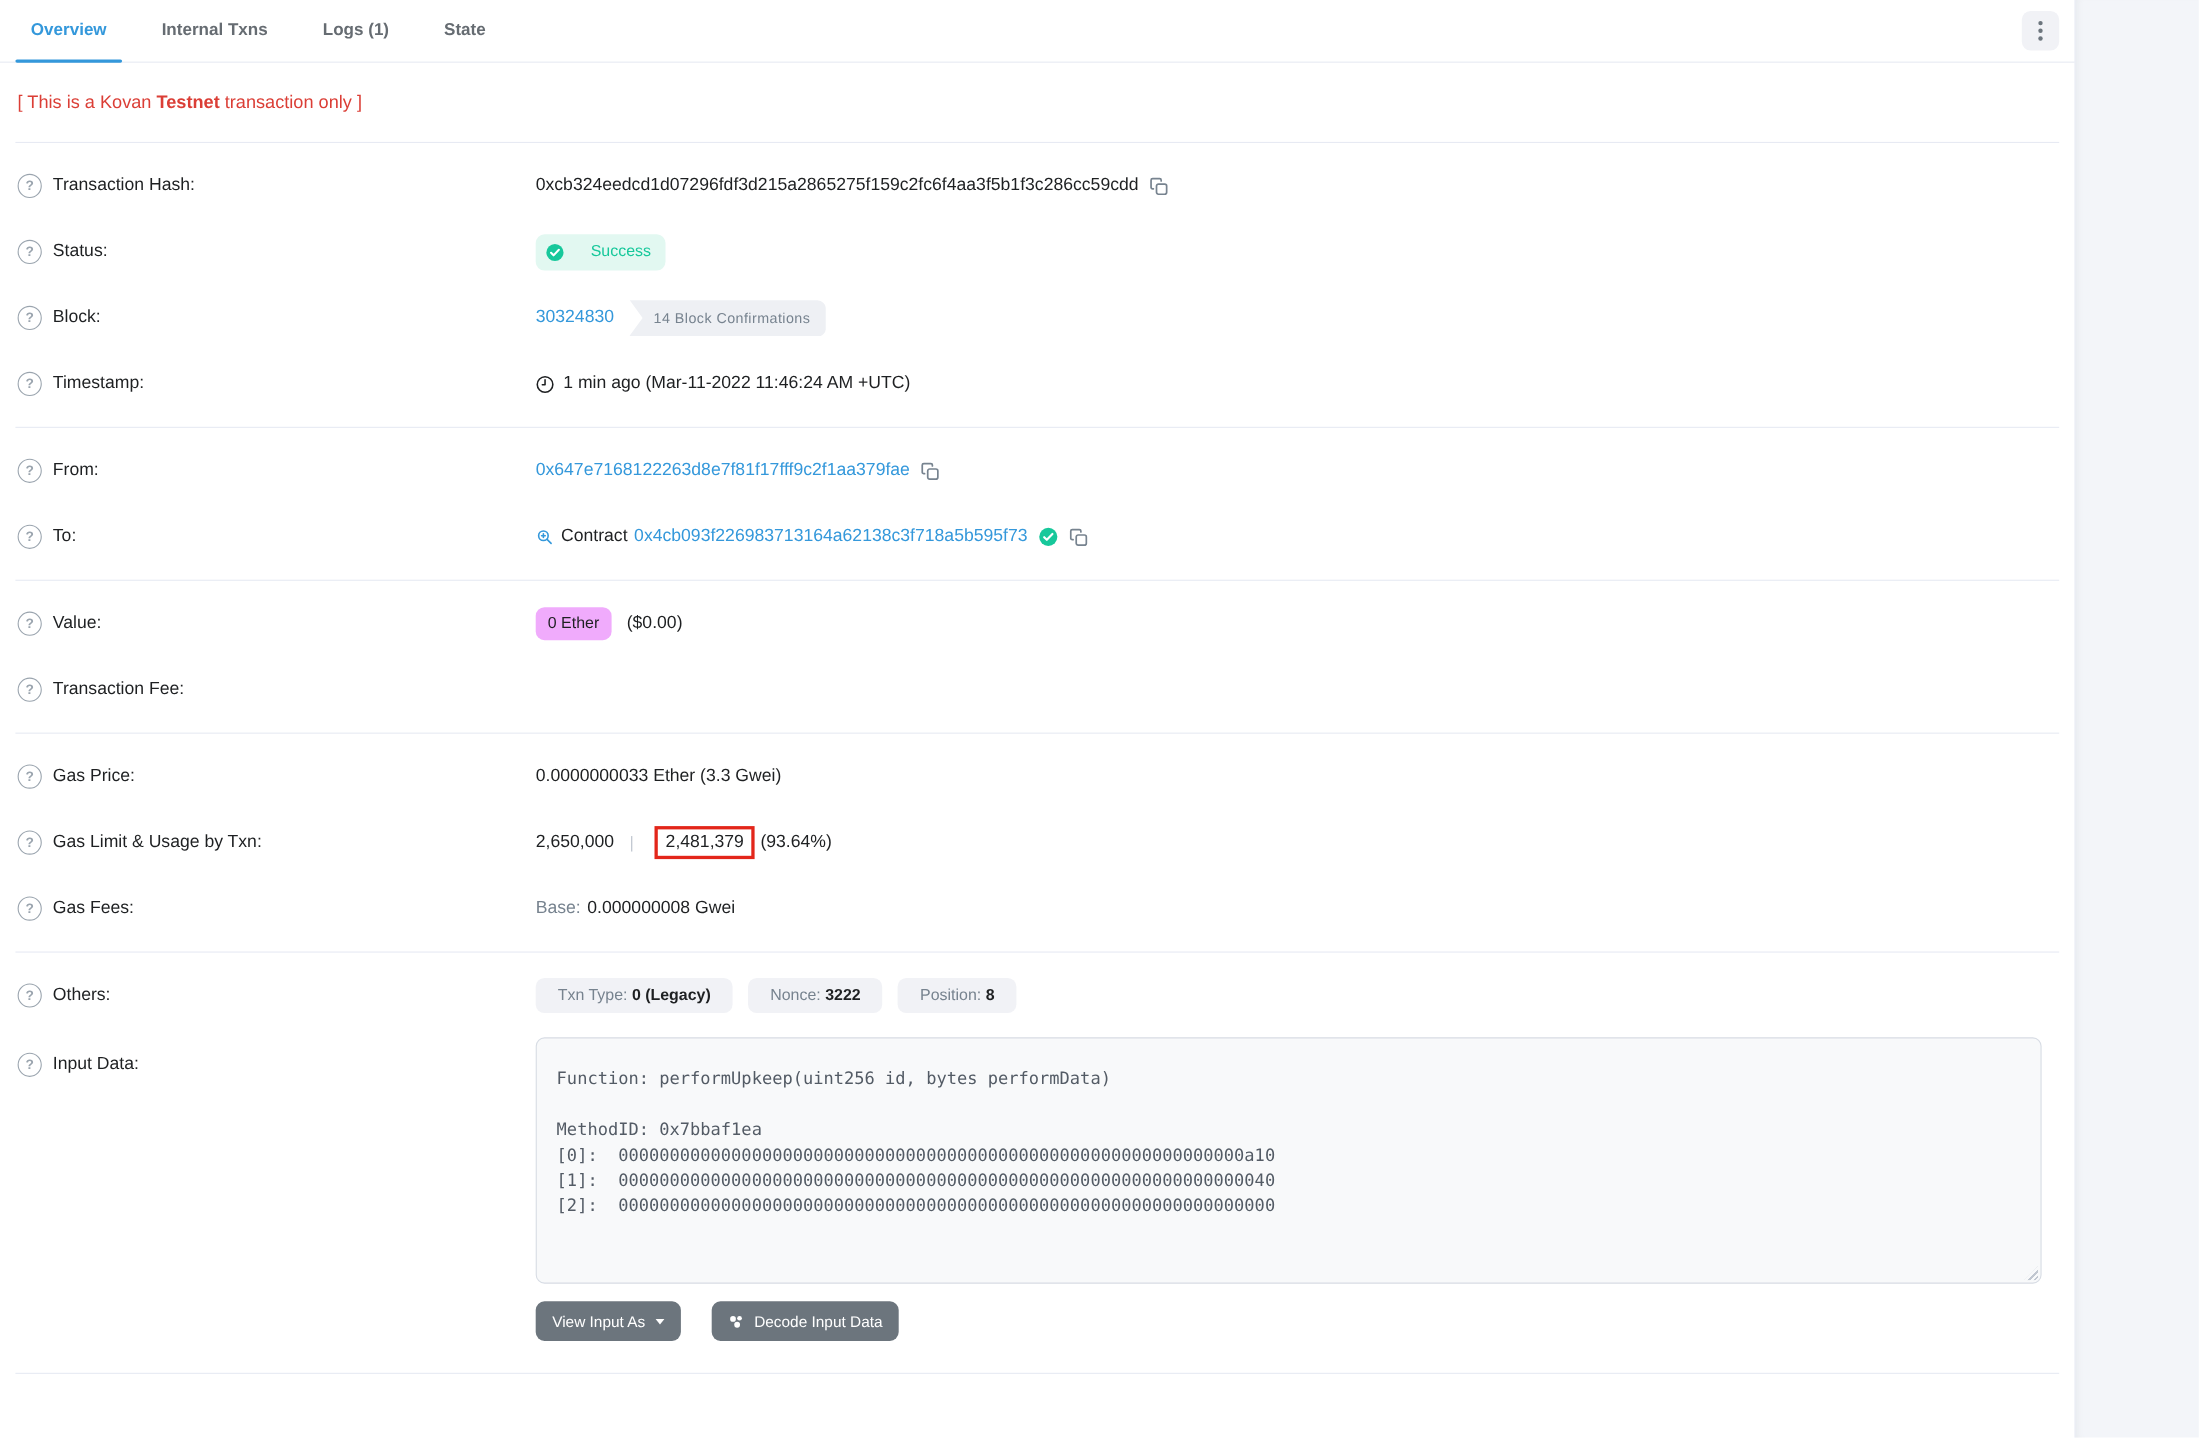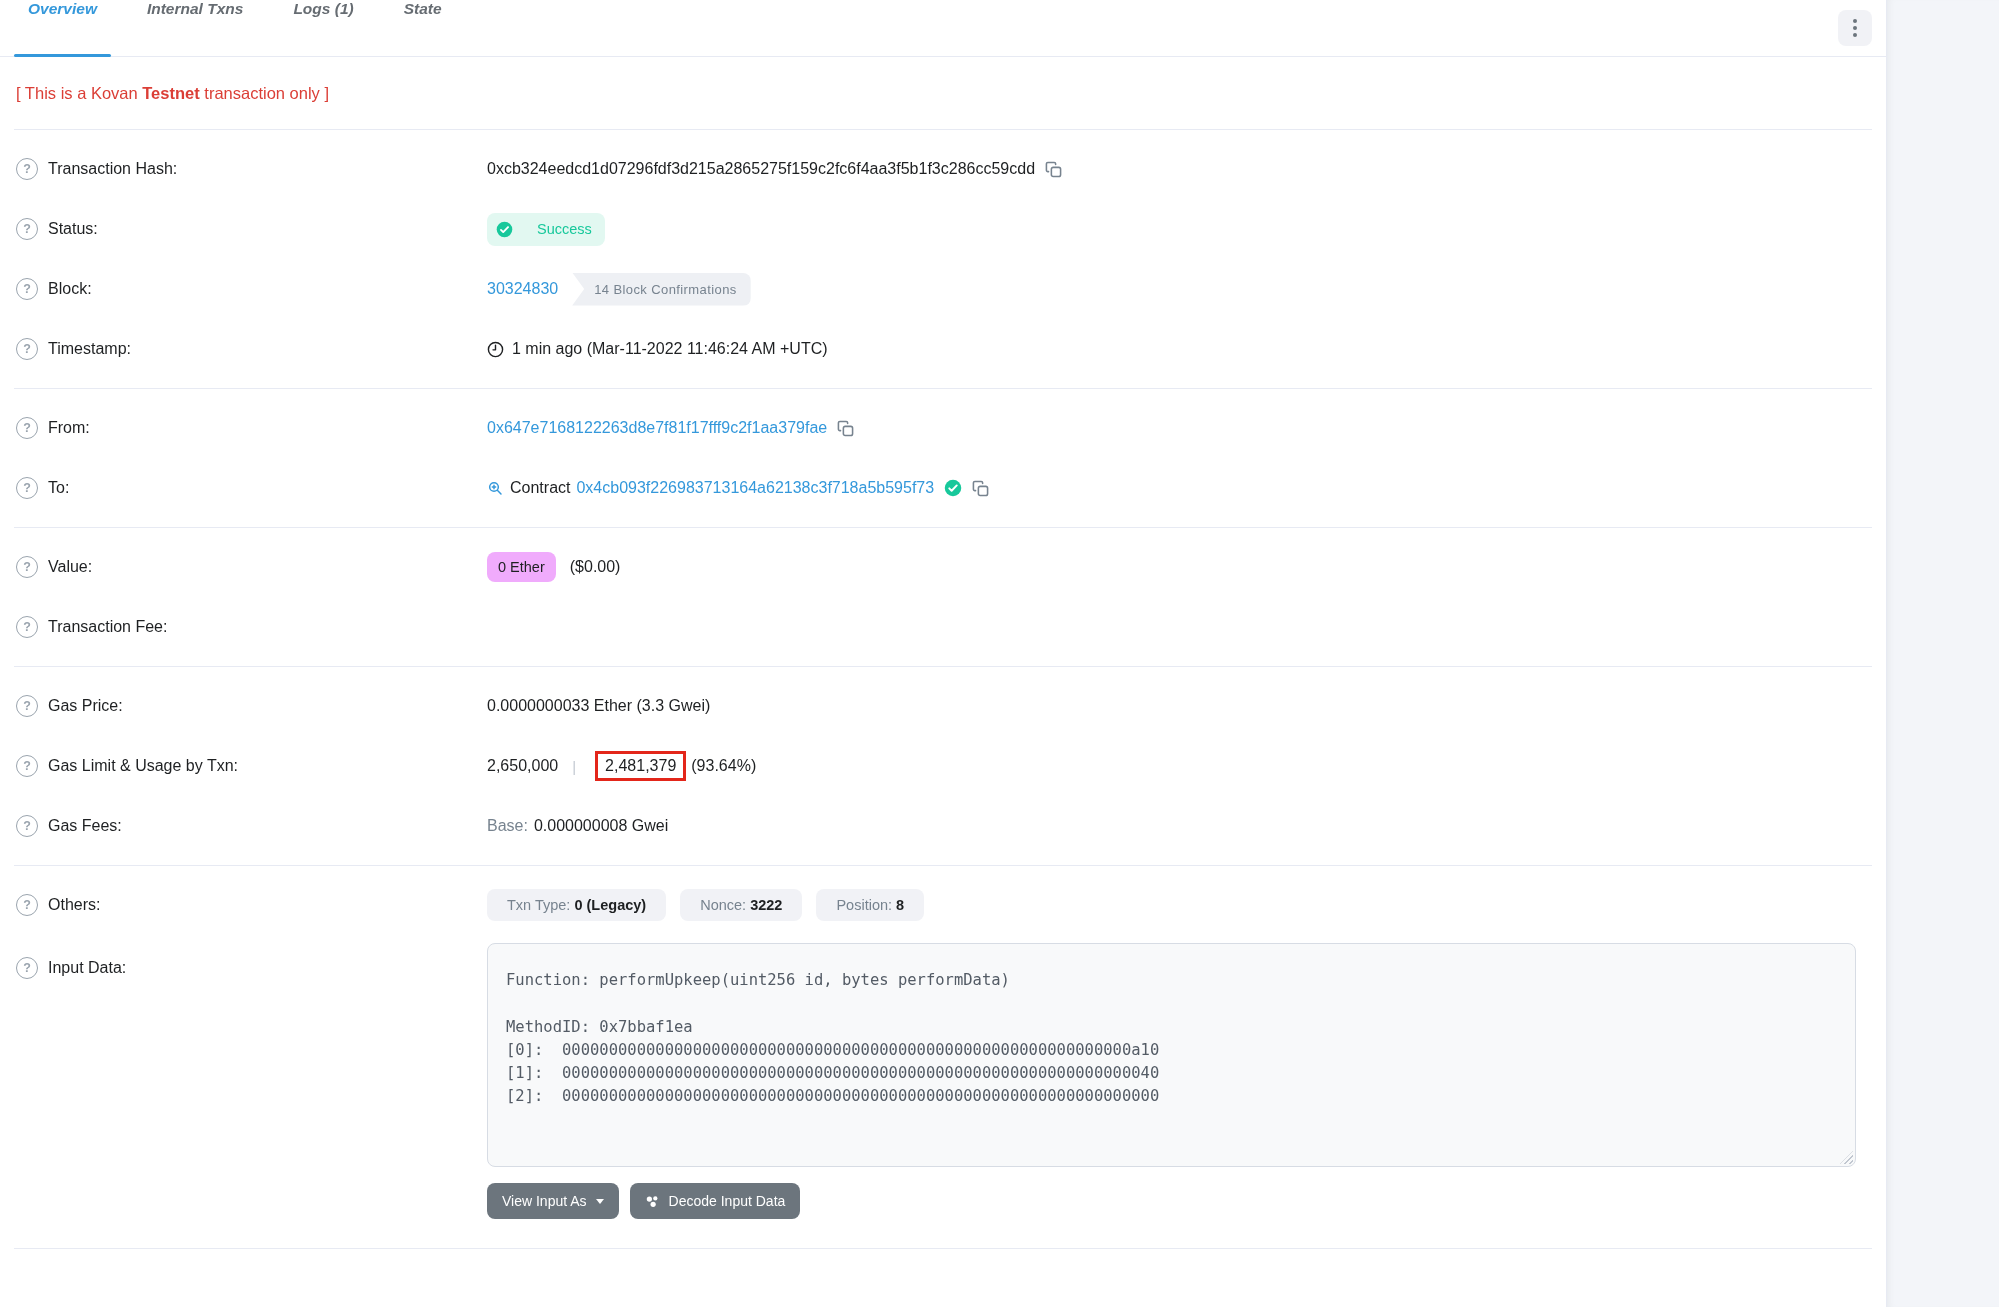--- a/index.html
+++ b/index.html
@@ -9,21 +9,21 @@
     color:#1e2022;background:#ffffff;
     display:flex;align-items:stretch;
     font-size:16px;
     overflow:hidden;
   }
   .card{flex:0 0 1886px;background:#ffffff;}
   .gutter{flex:1;background:#f3f5f9;border-left:1px solid #e7eaf3;box-shadow:inset 6px 0 8px -6px rgba(30,32,34,.08);}
 
   
   .tabbar{height:56px;display:flex;align-items:stretch;border-bottom:1px solid #e7eaf3;padding:0 14px;position:relative;}
-  .tab{display:flex;align-items:flex-start;padding:0 14px;margin-right:22px;font-size:15.5px;font-weight:700;color:#666c72;cursor:pointer;position:relative;font-style:italic;}
+  .tab{display:flex;align-items:center;padding:0 14px;margin-right:22px;font-size:15.5px;font-weight:700;color:#666c72;cursor:pointer;position:relative;}
   .tab.active{color:#3498db;}
   .tab.active::after{content:"";position:absolute;left:0;right:0;bottom:-1px;height:3px;background:#3498db;border-radius:2px;}
   .kebab-btn{margin-left:auto;align-self:center;width:34px;height:36px;background:#f1f2f6;border-radius:8px;display:flex;flex-direction:column;align-items:center;justify-content:center;gap:3px;cursor:pointer;}
   .kebab-btn i{width:4px;height:4px;border-radius:50%;background:#6c757d;display:block;}
 
   
   .notice{padding:27px 16px 26px;color:#db3e36;font-size:16.5px;}
   .notice b{font-weight:700;}
 
   .divider{border:none;border-top:1px solid #e7eaf3;margin:0 14px;}
@@ -47,21 +47,21 @@
   .pill b{color:#1e2022;font-weight:700;}
   .muted{color:#77838f;}
   .sep-bar{color:#c3c9d2;margin:0 14px;font-size:15px;}
   .hl-red{display:inline-block;border:3px solid #e3261a;padding:3px 7px;margin:0 5px;}
 
   
   .code-wrap{flex:1;margin-right:14px;}
   .code-box{position:relative;background:#f8f9fa;border:1px solid #d7dce4;border-radius:8px;padding:25px 18px;height:172px;overflow:hidden;}
   .code-box pre{margin:0;font-family:"DejaVu Sans Mono",monospace;font-size:15.5px;line-height:1.5;color:#535b65;white-space:pre;}
   .grip{position:absolute;right:2px;bottom:2px;width:13px;height:13px;clip-path:polygon(100% 0,100% 100%,0 100%);background:repeating-linear-gradient(-45deg,#f8f9fa,#f8f9fa 2px,#c1c7d0 2px,#c1c7d0 3.5px);cursor:nwse-resize;}
-  .btn-row{display:flex;align-items:center;gap:11px;margin:16px 0 6px;}
+  .btn-row{display:flex;align-items:center;gap:28px;margin:16px 0 6px;}
   .btn{display:inline-flex;align-items:center;gap:9px;background:#6c757d;color:#ffffff;font-size:14px;padding:10px 15px;border-radius:8px;border:none;cursor:pointer;font-family:"Liberation Sans",sans-serif;}
   .caret{width:0;height:0;border-left:4.5px solid transparent;border-right:4.5px solid transparent;border-top:5px solid #fff;display:inline-block;}
   svg{display:block;}
 </style>
 </head>
 <body>
 
 <div class="card">
 
   <div class="tabbar">

